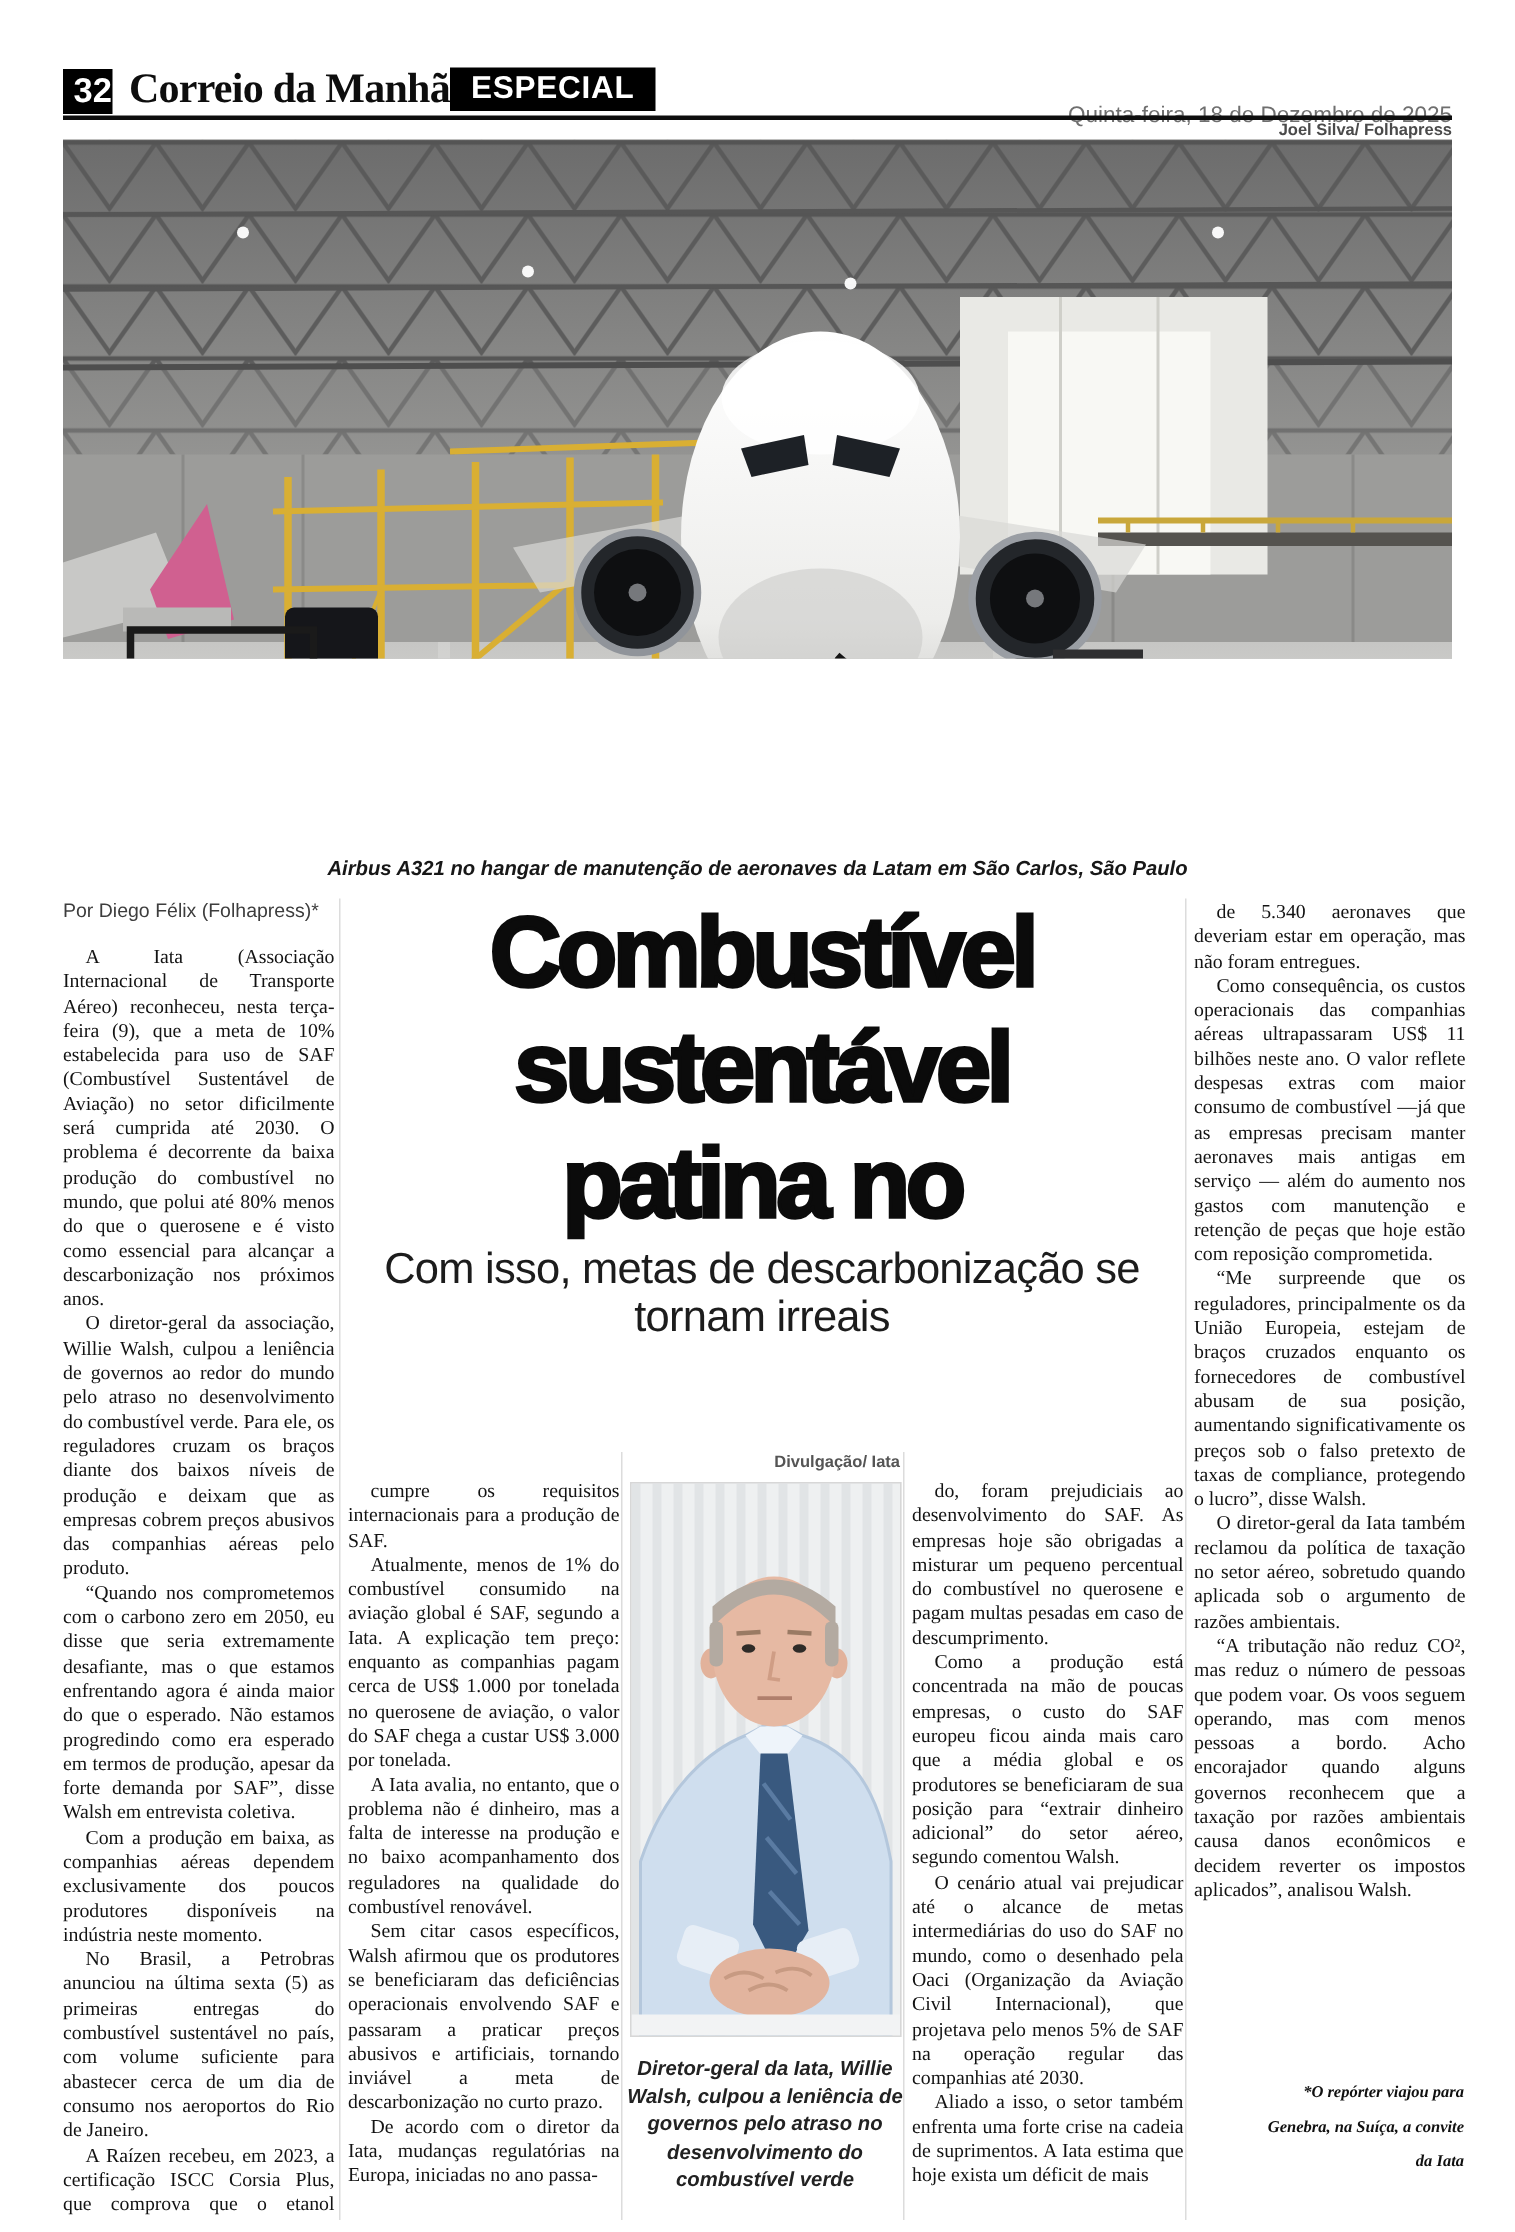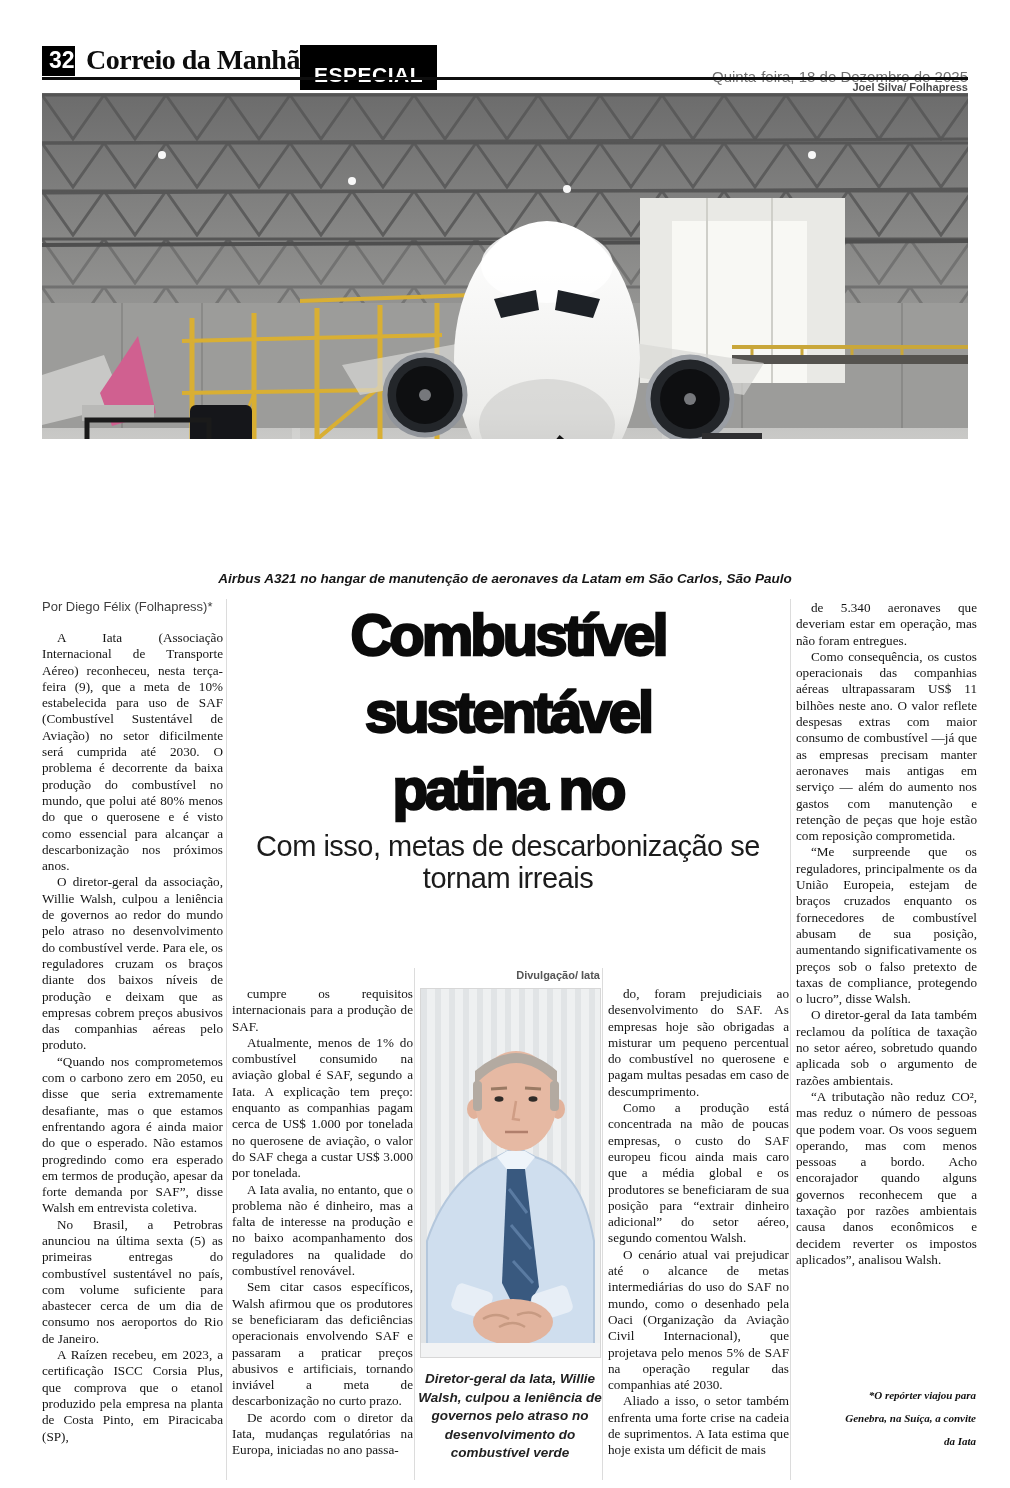--- a/index.html
+++ b/index.html
@@ -7,36 +7,36 @@
         font-family:"Liberation Serif",serif;color:#111;}
   
   .hdr{position:absolute;left:42px;top:44px;width:926px;height:33px;}
   .pagenum{position:absolute;left:0;top:2px;background:#000;color:#fff;
            font-family:"Liberation Sans",sans-serif;font-weight:bold;font-size:23px;
            padding:1px 0 2px 7px;}
   .masthead{position:absolute;left:44px;top:0px;font-family:"Liberation Serif",serif;
             font-weight:bold;font-size:28px;letter-spacing:-0.5px;color:#0d0d0d;}
   .section-badge{position:absolute;left:258px;top:1px;background:#000;color:#fff;
             font-family:"Liberation Sans",sans-serif;font-weight:bold;font-size:21px;
-            letter-spacing:0.5px;padding:18px 14px 3px 14px;}
+            letter-spacing:0.5px;padding:2px 14px 3px 14px;}
   .hdr-date{position:absolute;right:0;top:8px;font-family:"Liberation Sans",sans-serif;
             font-size:15px;color:#6f6f6f;font-weight:400;margin-top:16px;}
   .rule-top{position:absolute;left:42px;top:77px;width:926px;height:3px;background:#0e0e0e;}
   .photo-credit{position:absolute;left:42px;top:81px;width:926px;text-align:right;
             font-family:"Liberation Sans",sans-serif;font-size:11px;color:#4a4a4a;font-weight:600;}
   
   .main-photo{position:absolute;left:42px;top:93px;width:926px;height:346px;overflow:hidden;background:#9a9a98;}
   .photo-caption{position:absolute;left:42px;top:571px;width:926px;text-align:center;
             font-family:"Liberation Sans",sans-serif;font-style:italic;font-weight:600;
             font-size:13.5px;color:#171717;}
   .byline{position:absolute;left:42px;top:599px;font-family:"Liberation Sans",sans-serif;
             font-size:13px;color:#3d3d3d;}
   
   .headline-block{position:absolute;left:228px;top:596px;width:560px;text-align:center;}
-  .headline div{font-family:"Liberation Sans",sans-serif;font-weight:bold;font-size:58px;
+  .headline div{font-family:"Liberation Sans",sans-serif;font-weight:bold;font-size:66px;
             line-height:77px;letter-spacing:-3px;color:#0b0b0b;-webkit-text-stroke:2.4px #0b0b0b;}
   .subhead{margin-top:3px;font-family:"Liberation Sans",sans-serif;font-weight:400;
             font-size:29px;line-height:32px;color:#1c1c1c;letter-spacing:-0.5px;}
   
   .bodycol{position:absolute;width:181px;font-size:13.2px;line-height:16.3px;
             text-align:justify;color:#131313;overflow:hidden;}
   .bodycol p{margin:0;text-indent:15px;}
   .col1{left:42px;top:630px;height:850px;}
   .col2{left:232px;top:986px;height:494px;}
   .col3{left:608px;top:986px;height:494px;}
@@ -221,20 +221,21 @@
         <div>sustentável</div>
         <div>patina no</div>
       </div>
     <div class="subhead">Com isso, metas de descarbonização se tornam irreais</div>
   </div>
 
   <div class="bodycol col1">
       <p>A Iata (Associação Internacional de Transporte Aéreo) reconheceu, nesta terça-feira (9), que a meta de 10% estabelecida para uso de SAF (Combustível Sustentável de Aviação) no setor dificilmente será cumprida até 2030. O problema é decorrente da baixa produção do combustível no mundo, que polui até 80% menos do que o querosene e é visto como essencial para alcançar a descarbonização nos próximos anos.</p>
       <p>O diretor-geral da associação, Willie Walsh, culpou a leniência de governos ao redor do mundo pelo atraso no desenvolvimento do combustível verde. Para ele, os reguladores cruzam os braços diante dos baixos níveis de produção e deixam que as empresas cobrem preços abusivos das companhias aéreas pelo produto.</p>
       <p>“Quando nos comprometemos com o carbono zero em 2050, eu disse que seria extremamente desafiante, mas o que estamos enfrentando agora é ainda maior do que o esperado. Não estamos progredindo como era esperado em termos de produção, apesar da forte demanda por SAF”, disse Walsh em entrevista coletiva.</p>
+      <p>Com a produção em baixa, as companhias aéreas dependem exclusivamente dos poucos produtores disponíveis na indústria neste momento.</p>
       <p>No Brasil, a Petrobras anunciou na última sexta (5) as primeiras entregas do combustível sustentável no país, com volume suficiente para abastecer cerca de um dia de consumo nos aeroportos do Rio de Janeiro.</p>
       <p>A Raízen recebeu, em 2023, a certificação ISCC Corsia Plus, que comprova que o etanol produzido pela empresa na planta de Costa Pinto, em Piracicaba (SP),</p>
     </div>
   <div class="bodycol col2">
       <p>cumpre os requisitos internacionais para a produção de SAF.</p>
       <p>Atualmente, menos de 1% do combustível consumido na aviação global é SAF, segundo a Iata. A explicação tem preço: enquanto as companhias pagam cerca de US$ 1.000 por tonelada no querosene de aviação, o valor do SAF chega a custar US$ 3.000 por tonelada.</p>
       <p>A Iata avalia, no entanto, que o problema não é dinheiro, mas a falta de interesse na produção e no baixo acompanhamento dos reguladores na qualidade do combustível renovável.</p>
       <p>Sem citar casos específicos, Walsh afirmou que os produtores se beneficiaram das deficiências operacionais envolvendo SAF e passaram a praticar preços abusivos e artificiais, tornando inviável a meta de descarbonização no curto prazo.</p>
       <p>De acordo com o diretor da Iata, mudanças regulatórias na Europa, iniciadas no ano passa-</p>
     </div>

